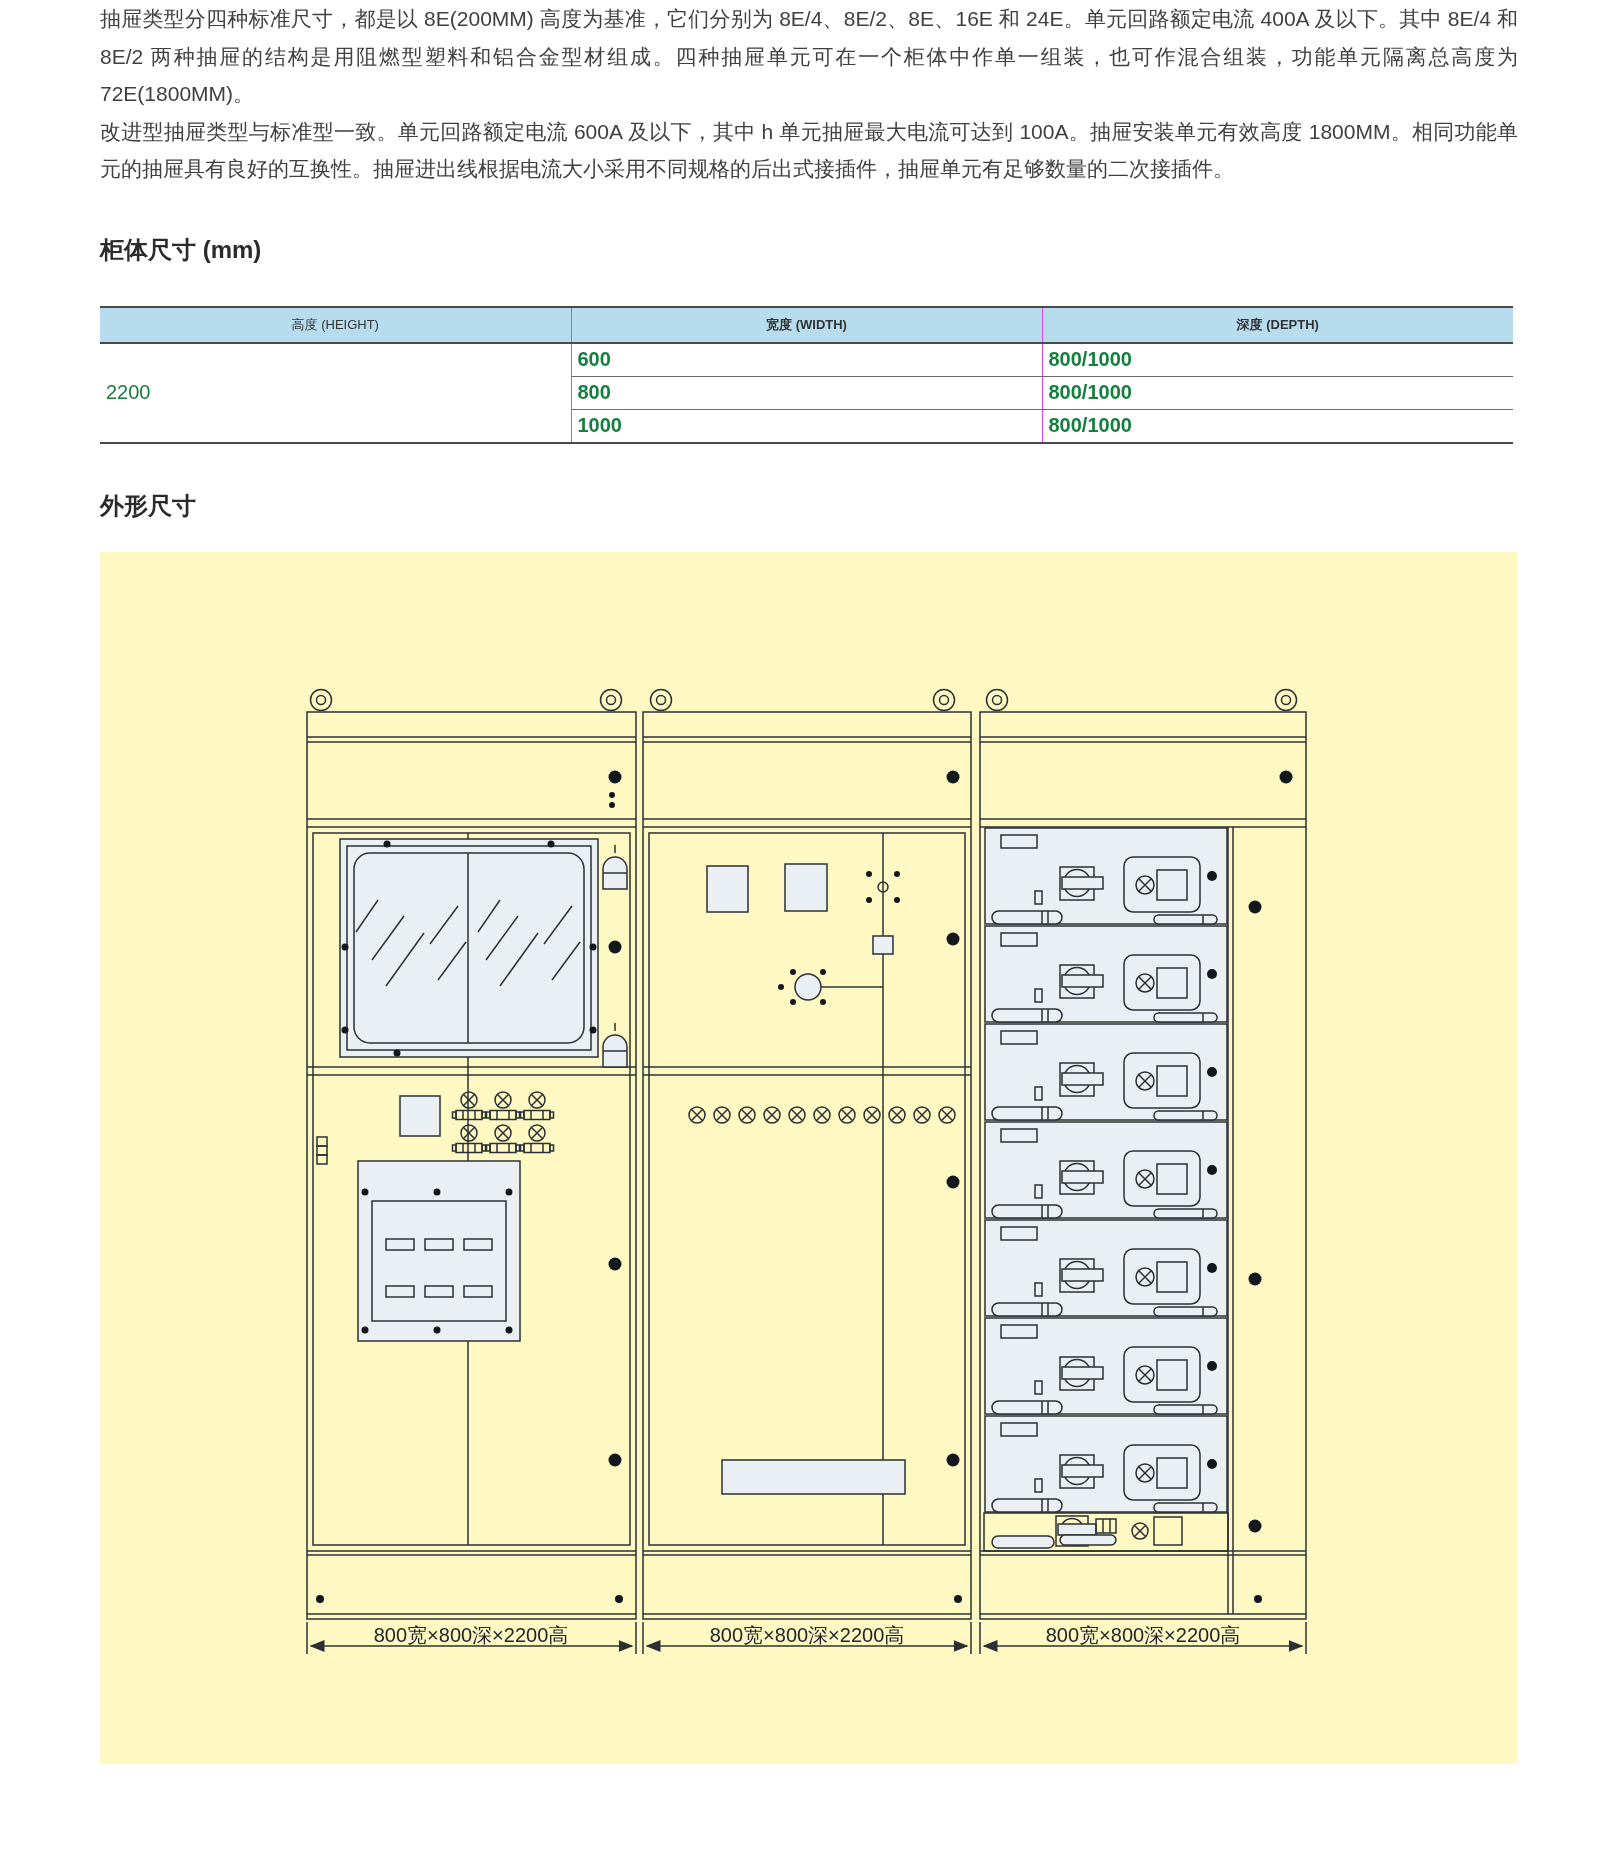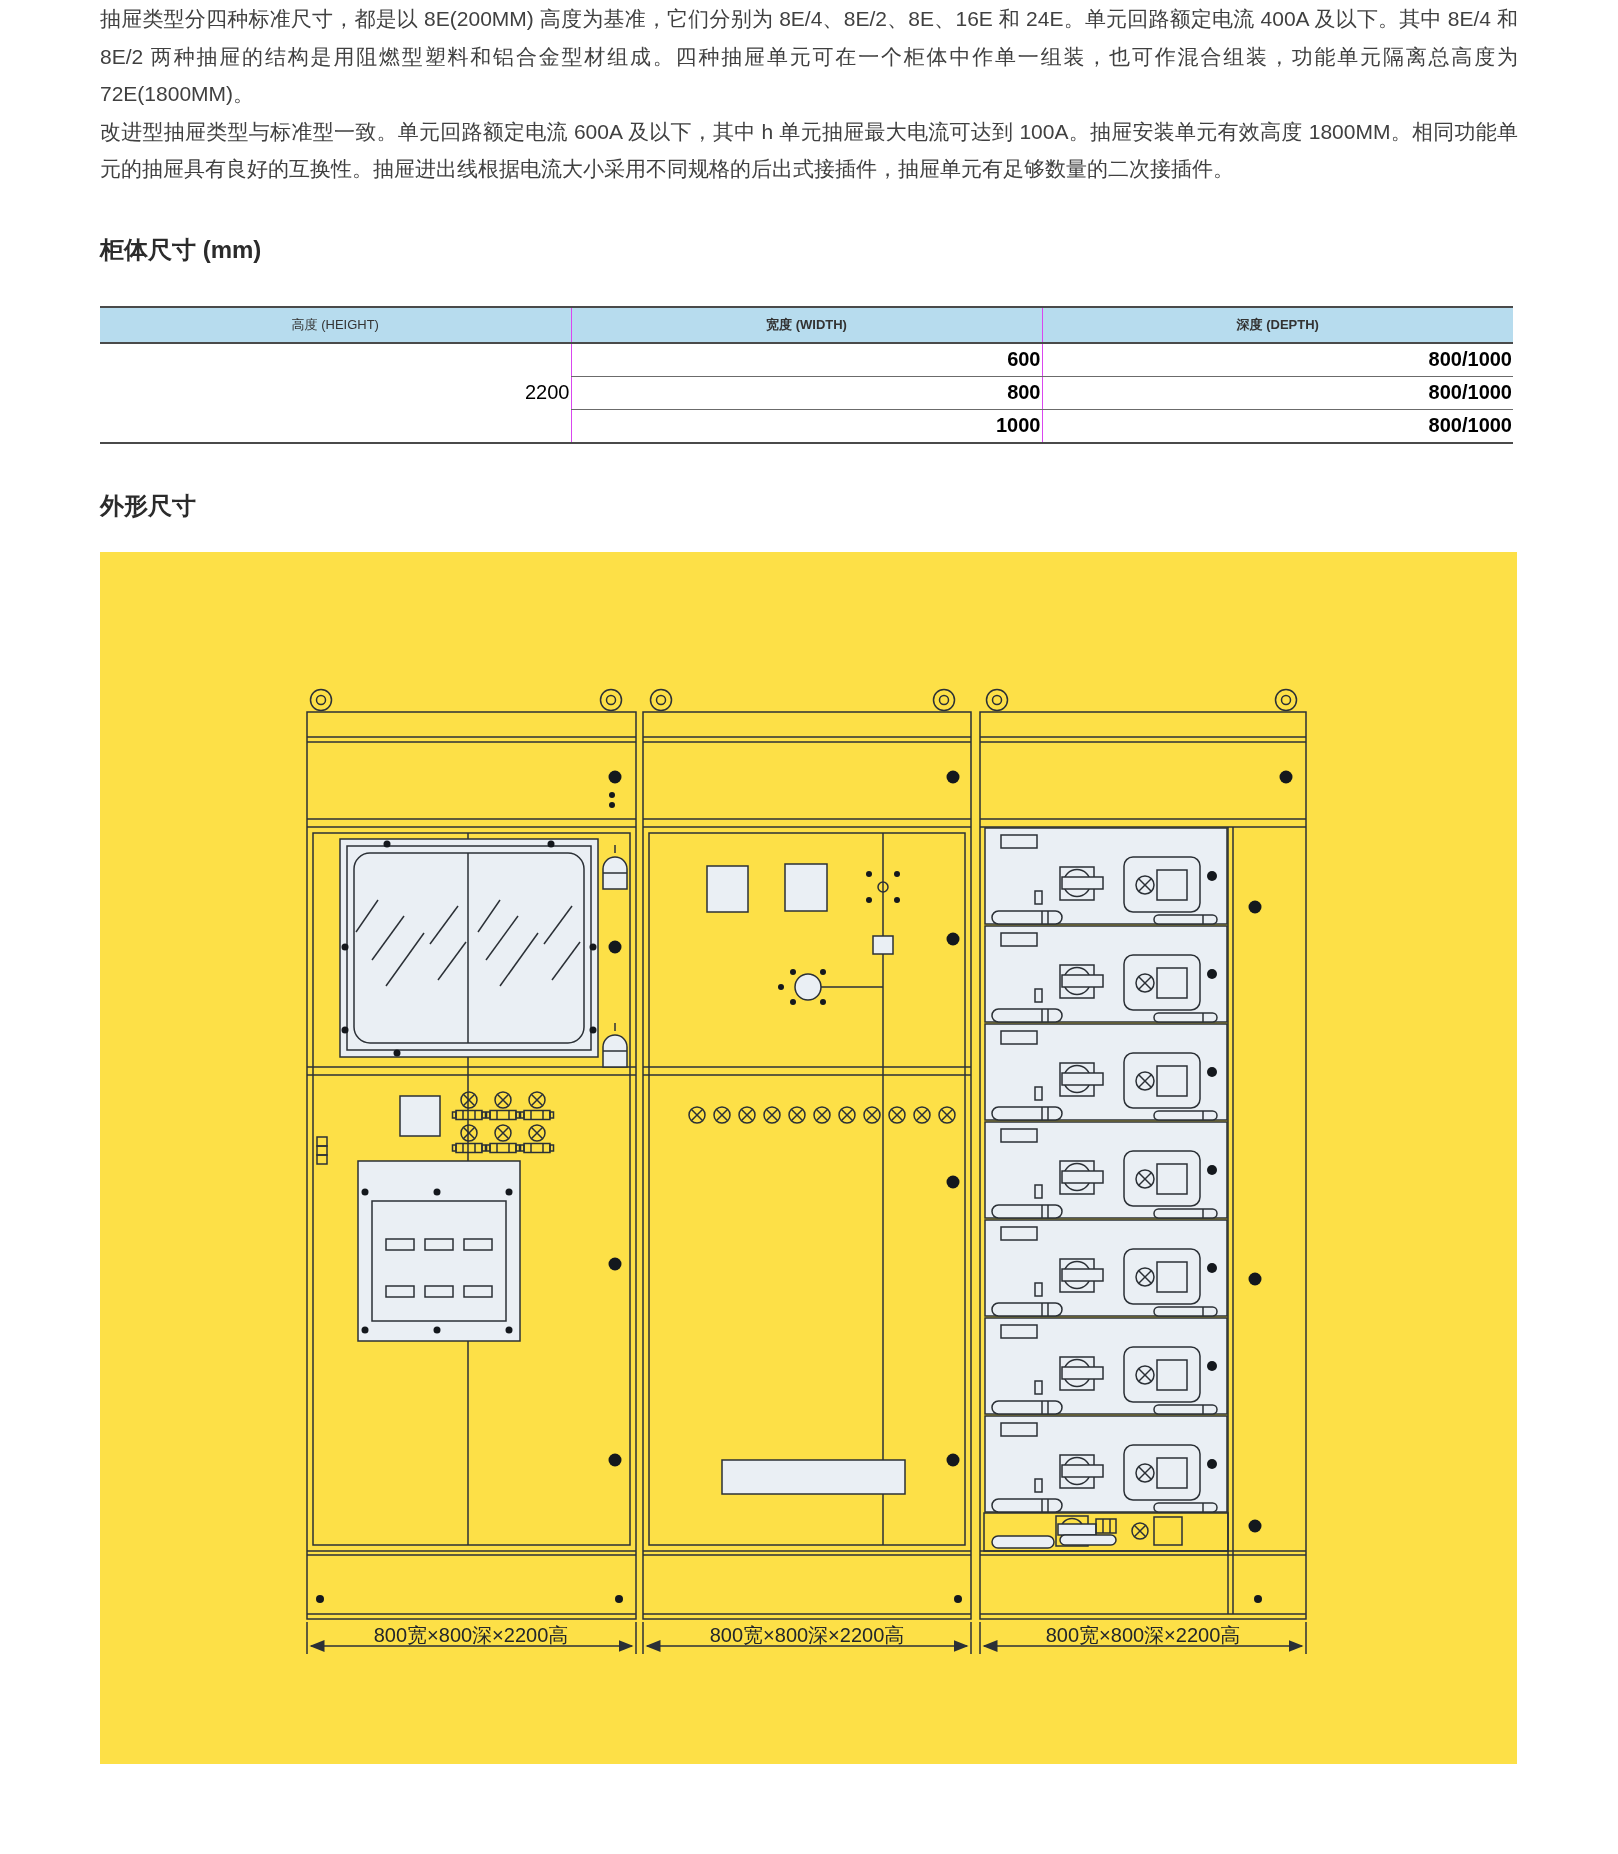--- a/index.html
+++ b/index.html
@@ -6,24 +6,24 @@
   body{width:1618px;min-height:1854px;font-family:"Liberation Sans",sans-serif;color:#3f3f3f;}
   .content{width:1418px;margin:0 auto;padding:0 100px 0 100px;box-sizing:content-box;margin:0;padding-left:100px;padding-right:100px;}
   h1.sec{font-size:26px;font-weight:bold;color:#2b2b2b;margin:20px 0 16px 0;}
   h2.sec{font-size:24px;font-weight:bold;color:#2b2b2b;margin:46px 0 0 0;}
   p.body{font-size:21px;line-height:37.5px;margin:0;text-align:justify;color:#404040;}
   p.body + p.body{margin-top:0;}
   table.dims{width:1413px;border-collapse:collapse;table-layout:fixed;margin-top:40px;
     border-top:2px solid #4a4a4a;border-bottom:2px solid #4a4a4a;}
   table.dims th{background:#b7dcee;font-weight:normal;font-size:13px;color:#333;height:32px;
     border-bottom:2px solid #4a4a4a;text-align:center;}
-  table.dims td{font-size:20px;color:#000000;height:30px;text-align:right;border-bottom:1px solid #6b6b6b;padding-left:6px;}
+  table.dims td{font-size:20px;color:#15803d;height:30px;text-align:left;border-bottom:1px solid #6b6b6b;padding-left:6px;}
   table.dims td.merged{border-bottom:none;}
   table.dims .vline{border-left:1px solid #d946ef;font-weight:bold;}
-  .panel{margin-top:30px;width:1417px;height:1212px;background:#fde047;position:relative;}
+  .panel{margin-top:30px;width:1417px;height:1212px;background:#fef9c3;position:relative;}
   .panel svg{display:block;}
   svg .ln{stroke:#2b3036;stroke-width:1.5;fill:none;}
   svg text.dim{font-family:"Liberation Sans",sans-serif;font-size:20px;fill:#22262b;text-anchor:middle;}
 </style>
 </head>
 <body>
 
 <div class="content">
 
 

